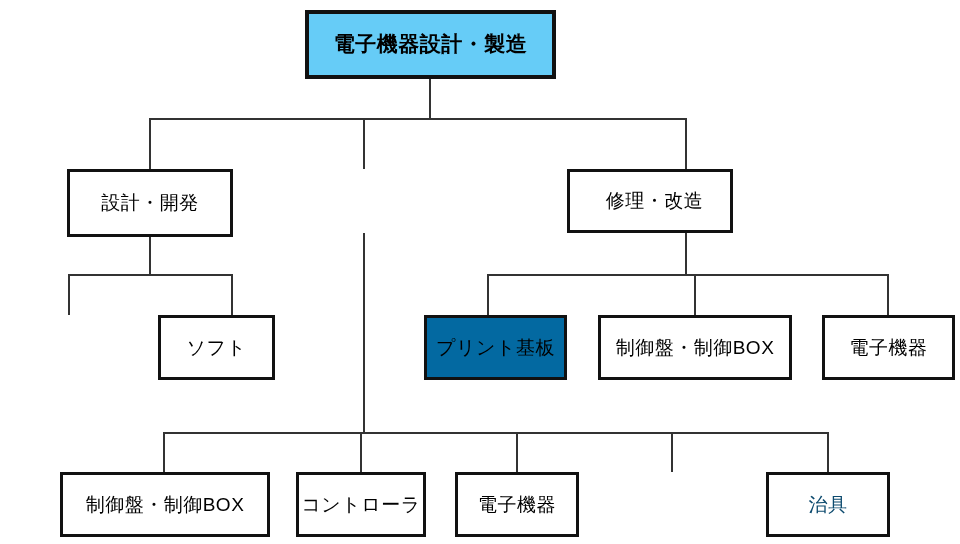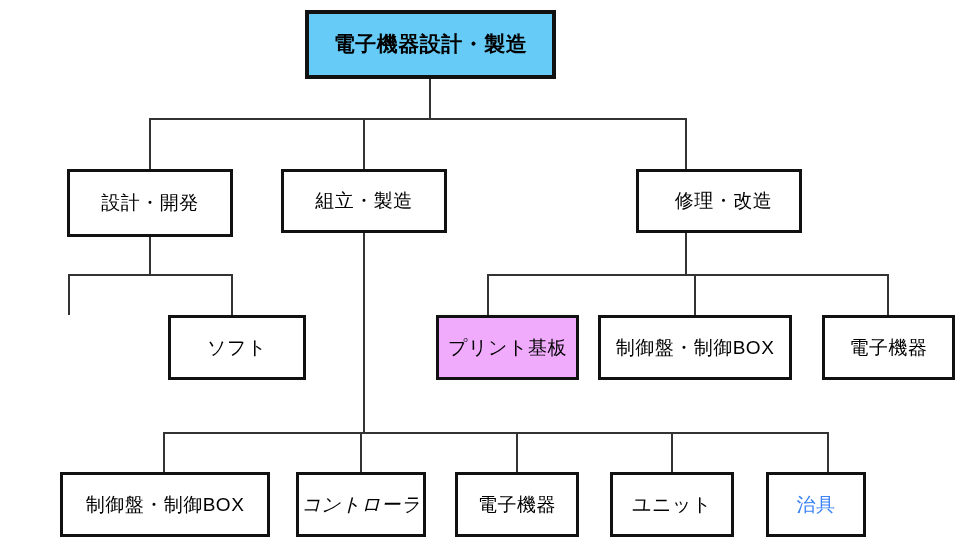--- a/index.html
+++ b/index.html
@@ -76,46 +76,40 @@
     <div class="connector v" style="left: 360px; top: 432px; background: rgb(51, 51, 51); height: 40px;"></div>
     <div class="connector v" style="left: 516px; top: 432px; background: rgb(51, 51, 51); height: 40px;"></div>
     <div class="connector v" style="left: 671px; top: 432px; background: rgb(51, 51, 51); height: 40px;"></div>
     <div class="connector v" style="left: 827px; top: 432px; background: rgb(51, 51, 51); height: 40px;"></div>
     <div class="node root" style="left: 305px; top: 10px; width: 251px; height: 69px; background: rgb(102, 204, 247); border-color: rgb(17, 17, 17); color: rgb(0, 0, 0);">
       <span class="node-label" style="font-size: 21px;">電子機器設計・製造</span>
     </div>
     <div class="node" style="left: 67px; top: 169px; width: 166px; height: 68px; background: rgb(255, 255, 255); border-color: rgb(17, 17, 17); color: rgb(0, 0, 0);">
       <span class="node-label" style="font-size: 19px;">設計・開発</span>
     </div>
-    <div class="node" style="left: 281px; top: 169px; width: 166px; height: 64px; background: rgb(255, 255, 255); border-color: rgb(17, 17, 17); color: rgb(0, 0, 0);">
-      <span class="node-label" style="font-size: 19px;">組立・製造</span>
-    </div>
-    <div class="node" style="left: 636px; top: 169px; width: 166px; height: 64px; background: rgb(255, 255, 255); border-color: rgb(17, 17, 17); color: rgb(0, 0, 0); padding-left: 9px;">
+    <div class="node" style="left: 567px; top: 169px; width: 166px; height: 64px; background: rgb(255, 255, 255); border-color: rgb(17, 17, 17); color: rgb(0, 0, 0); padding-left: 9px;">
       <span class="node-label" style="font-size: 19px;">修理・改造</span>
     </div>
-    <div class="node" style="left: 168px; top: 315px; width: 138px; height: 65px; background: rgb(255, 255, 255); border-color: rgb(17, 17, 17); color: rgb(0, 0, 0);">
+    <div class="node" style="left: 158px; top: 315px; width: 117px; height: 65px; background: rgb(255, 255, 255); border-color: rgb(17, 17, 17); color: rgb(0, 0, 0);">
       <span class="node-label" style="font-size: 19px;">ソフト</span>
     </div>
-    <div class="node" style="left: 436px; top: 315px; width: 143px; height: 65px; background: #f0abfc; border-color: rgb(17, 17, 17); color: rgb(0, 0, 0);">
+    <div class="node" style="left: 424px; top: 315px; width: 143px; height: 65px; background: #0369a1; border-color: rgb(17, 17, 17); color: rgb(0, 0, 0);">
       <span class="node-label" style="font-size: 19px;">プリント基板</span>
     </div>
     <div class="node" style="left: 598px; top: 315px; width: 194px; height: 65px; background: rgb(255, 255, 255); border-color: rgb(17, 17, 17); color: rgb(0, 0, 0);">
       <span class="node-label" style="font-size: 19px;">制御盤・制御BOX</span>
     </div>
     <div class="node" style="left: 822px; top: 315px; width: 133px; height: 65px; background: rgb(255, 255, 255); border-color: rgb(17, 17, 17); color: rgb(0, 0, 0);">
       <span class="node-label" style="font-size: 19px;">電子機器</span>
     </div>
     <div class="node" style="left: 60px; top: 472px; width: 210px; height: 65px; background: rgb(255, 255, 255); border-color: rgb(17, 17, 17); color: rgb(0, 0, 0);">
       <span class="node-label" style="font-size: 19px;">制御盤・制御BOX</span>
     </div>
     <div class="node" style="left: 296px; top: 472px; width: 130px; height: 65px; background: rgb(255, 255, 255); border-color: rgb(17, 17, 17); color: rgb(0, 0, 0);">
-      <span class="node-label" style="font-size: 19px; font-style: italic;">コントローラ</span>
+      <span class="node-label" style="font-size: 19px;">コントローラ</span>
     </div>
     <div class="node" style="left: 455px; top: 472px; width: 124px; height: 65px; background: rgb(255, 255, 255); border-color: rgb(17, 17, 17); color: rgb(0, 0, 0);">
       <span class="node-label" style="font-size: 19px;">電子機器</span>
     </div>
-    <div class="node" style="left: 610px; top: 472px; width: 124px; height: 65px; background: rgb(255, 255, 255); border-color: rgb(17, 17, 17); color: rgb(0, 0, 0);">
-      <span class="node-label" style="font-size: 19px;">ユニット</span>
-    </div>
-    <div class="node" style="left: 766px; top: 472px; width: 100px; height: 65px; background: rgb(255, 255, 255); border-color: rgb(17, 17, 17); color: #3b82f6; align-items: center;">
+    <div class="node" style="left: 766px; top: 472px; width: 124px; height: 65px; background: rgb(255, 255, 255); border-color: rgb(17, 17, 17); color: #0c4a6e; align-items: center;">
       <span class="node-label" style="font-size: 19px;">治具</span>
     </div>
   </div>
 
 </body></html>

